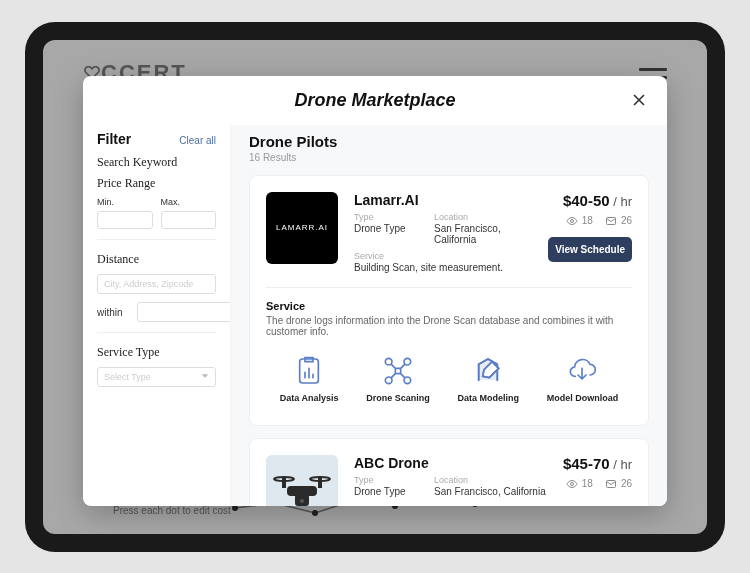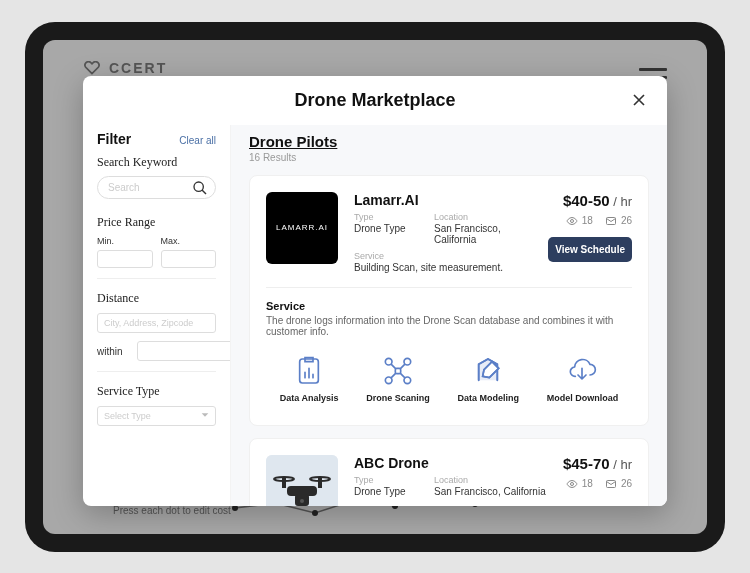--- a/index.html
+++ b/index.html
@@ -2,29 +2,29 @@
 <html><head>
   <meta charset="utf-8">
   <style>
     * { box-sizing: border-box; margin: 0; padding: 0; font-family: -apple-system, BlinkMacSystemFont, 'Segoe UI', Arial, sans-serif; }
     body { background: #e5e5e5; display: flex; align-items: center; justify-content: center; height: 573px; width: 750px; overflow: hidden; }
     
     .tablet-frame { width: 700px; height: 530px; background: #1a1a1a; border-radius: 30px; padding: 18px; position: relative; }
     .tablet-screen { width: 100%; height: 100%; background: #a8a8a8; border-radius: 12px; position: relative; overflow: hidden; }
     
     .bg-page { position: absolute; inset: 0; padding: 20px 40px; }
-    .bg-logo { display: flex; align-items: center; gap: 8px; color: #555; font-weight: 600; font-size: 14px; letter-spacing: 2px; }
+    .bg-logo { display: flex; align-items: center; gap: 0; color: #555; font-weight: 600; font-size: 22px; letter-spacing: 2px; }
     .bg-logo-icon { width: 18px; height: 14px; }
     .bg-menu { position: absolute; right: 40px; top: 28px; width: 28px; height: 3px; background: #333; box-shadow: 0 8px 0 #333; border-radius: 1px; }
     .bg-hint { position: absolute; bottom: 18px; left: 70px; font-size: 10px; color: #555; }
     .bg-chart-dots { position: absolute; bottom: 6px; left: 180px; right: 80px; height: 50px; }
     .bg-chart-dots svg { width: 100%; height: 100%; }
     
     .modal { position: absolute; top: 36px; left: 40px; right: 40px; bottom: 28px; background: #fff; border-radius: 8px; box-shadow: 0 8px 30px rgba(0,0,0,.25); display: flex; flex-direction: column; overflow: hidden; }
-    .modal-header { display: flex; align-items: center; justify-content: center; padding: 14px 20px; position: relative; }
+    .modal-header { display: flex; align-items: center; justify-content: center; padding: 14px 20px; position: relative; font-style: italic; }
     .modal-title { font-size: 18px; font-weight: 700; color: #111; }
     .modal-close { position: absolute; right: 18px; top: 14px; width: 20px; height: 20px; cursor: pointer; }
     .modal-close svg { width: 100%; height: 100%; }
     
     .modal-body { flex: 1; display: flex; overflow: hidden; }
     
     .sidebar { width: 148px; padding: 6px 14px 14px 14px; border-right: 1px solid #f3f3f3; overflow-y: auto; }
     .filter-head { display: flex; justify-content: space-between; align-items: baseline; margin-bottom: 8px; }
     .filter-title { font-size: 14px; font-weight: 600; color: #111; }
     .clear-all { font-size: 10px; color: #4a6fa5; cursor: pointer; font-weight: 500; }
@@ -40,21 +40,21 @@
     .mini-input { width: 100%; border: 1px solid #ddd; border-radius: 3px; height: 18px; font-size: 10px; padding: 2px 5px; }
     .text-input { width: 100%; border: 1px solid #ddd; border-radius: 3px; font-size: 9px; padding: 4px 6px; color: #bbb; margin-bottom: 8px; }
     .within-row { display: flex; align-items: center; gap: 14px; }
     .within-label { font-size: 10px; color: #333; }
     .within-input { flex: 1; border: 1px solid #ddd; border-radius: 3px; font-size: 9px; padding: 4px 6px; color: #bbb; text-align: right; }
     .select-wrap { position: relative; }
     .select-input { width: 100%; border: 1px solid #ddd; border-radius: 3px; font-size: 9px; padding: 4px 6px; color: #bbb; background: #fff; }
     .select-arrow { position: absolute; right: 6px; top: 5px; width: 10px; height: 10px; color: #bbb; }
     
     .main { flex: 1; background: #f7f8fa; padding: 8px 18px 0 18px; overflow-y: auto; }
-    .main-title { font-size: 15px; font-weight: 600; color: #111; text-decoration: underline; }
+    .main-title { font-size: 15px; font-weight: 600; color: #111; }
     .main-sub { font-size: 10px; color: #999; margin: 2px 0 12px; }
     
     .card { background: #fff; border-radius: 8px; padding: 16px; margin-bottom: 12px; border: 1px solid #f0f0f0; }
     .card-top { display: flex; gap: 16px; }
     .card-img { width: 72px; height: 72px; border-radius: 6px; display: flex; align-items: center; justify-content: center; font-size: 8px; color: #fff; letter-spacing: 1px; flex-shrink: 0; }
     .card-img.black { background: #000; }
     .card-img.drone { background: #e8eef4; color: #555; position: relative; }
     .card-info { flex: 1; }
     .card-name { font-size: 14px; font-weight: 700; color: #111; margin-bottom: 4px; }
     .meta-row { display: flex; gap: 20px; margin-bottom: 6px; }
@@ -127,29 +127,20 @@
 
       <div class="modal-body">
 
         <aside class="sidebar">
           <div class="filter-head">
             <span class="filter-title">Filter</span>
             <span class="clear-all">Clear all</span>
           </div>
           
           <label class="filter-label">Search Keyword</label>
-          <div class="search-wrap">
-            <input class="search-input" placeholder="Search" style="">
-            <div class="search-icon-wrap">
-              <svg viewBox="0 0 24 24" fill="none" stroke="#333" stroke-width="2">
-                  <circle cx="10" cy="10" r="7"></circle>
-                  <path d="M21 21l-6-6"></path>
-                </svg>
-            </div>
-          </div>
           
           <label class="filter-label">Price Range</label>
           <div class="price-row">
             <div class="price-col">
               <span class="mini-label">Min.</span>
               <input class="mini-input" style="">
             </div>
             <div class="price-col">
               <span class="mini-label">Max.</span>
               <input class="mini-input" style="">

